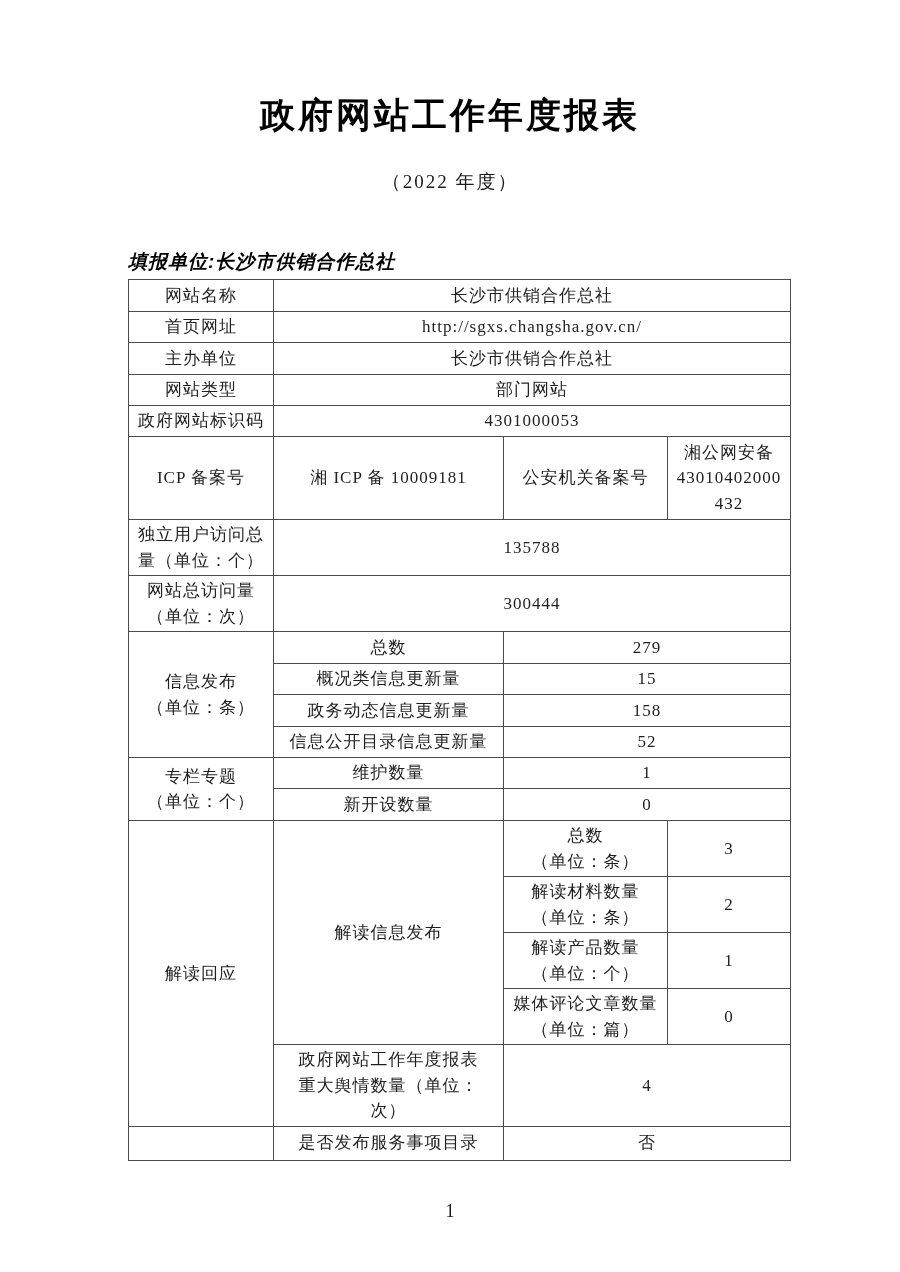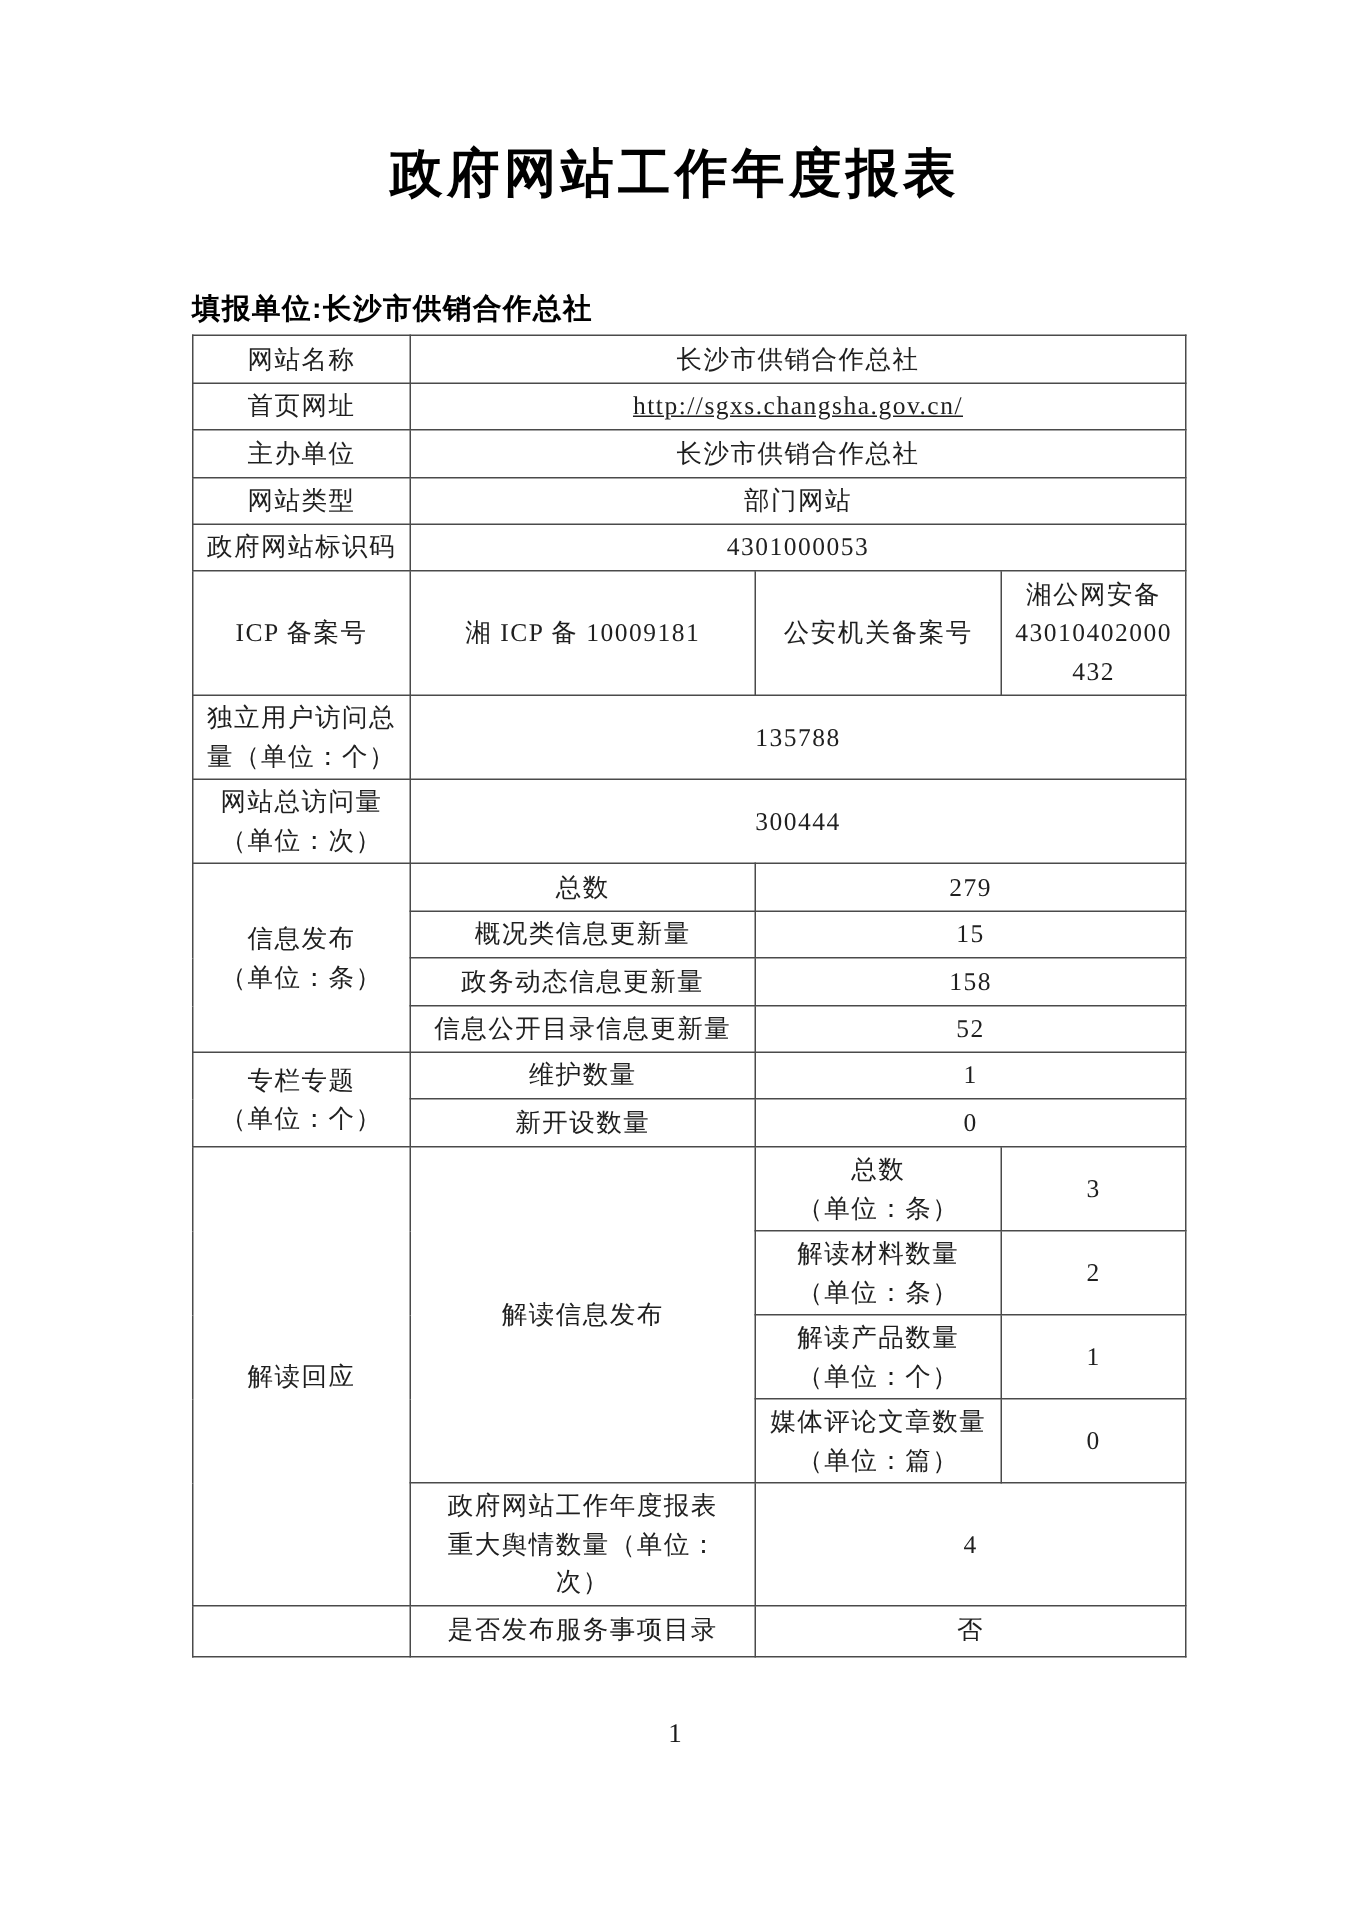--- a/index.html
+++ b/index.html
@@ -27,20 +27,21 @@
     letter-spacing:2px;
     color:#1a1a1a;
   }
   .reporting-unit{
     margin:54px 0 4px 128px;
     font-family:"Liberation Sans","DejaVu Sans",sans-serif;
     font-weight:700;
     font-size:19px;
     letter-spacing:1px;
     color:#000000;
+    font-style:italic;
   }
   table.report{
     margin-left:128px;
     width:662px;
     border-collapse:collapse;
     table-layout:fixed;
   }
   table.report td{
     border:1px solid #4a4a4a;
     text-align:center;
@@ -54,34 +55,35 @@
     overflow:hidden;
   }
   col.c1{width:145px;}
   col.c2{width:230px;}
   col.c3{width:164px;}
   col.c4{width:123px;}
   tr.h32{height:32px;} tr.h31{height:31px;padding-left:45px;}
   tr.h83{height:83px;} tr.h55{height:55px;}
   tr.h50{height:50px;} tr.h49{height:49px;}
   tr.h79{height:79px;} tr.h34{height:34px;padding-left:20px;}
-  td.url{letter-spacing:2px;text-decoration:underline;}
+  td.url{letter-spacing:2px;}
   .page-number{
     margin-top:40px;
     text-align:center;
     font-size:18px;
     color:#1a1a1a;
   }
 </style>
 </head>
 <body>
 
 <div class="page">
 
   <div class="doc-title">政府网站工作年度报表</div>
+  <div class="doc-subtitle">（2022 年度）</div>
   <div class="reporting-unit">填报单位:长沙市供销合作总社</div>
 
   <table class="report">
     <colgroup>
       <col class="c1">
         <col class="c2">
         <col class="c3">
         <col class="c4">
     </colgroup>
     <tbody>

